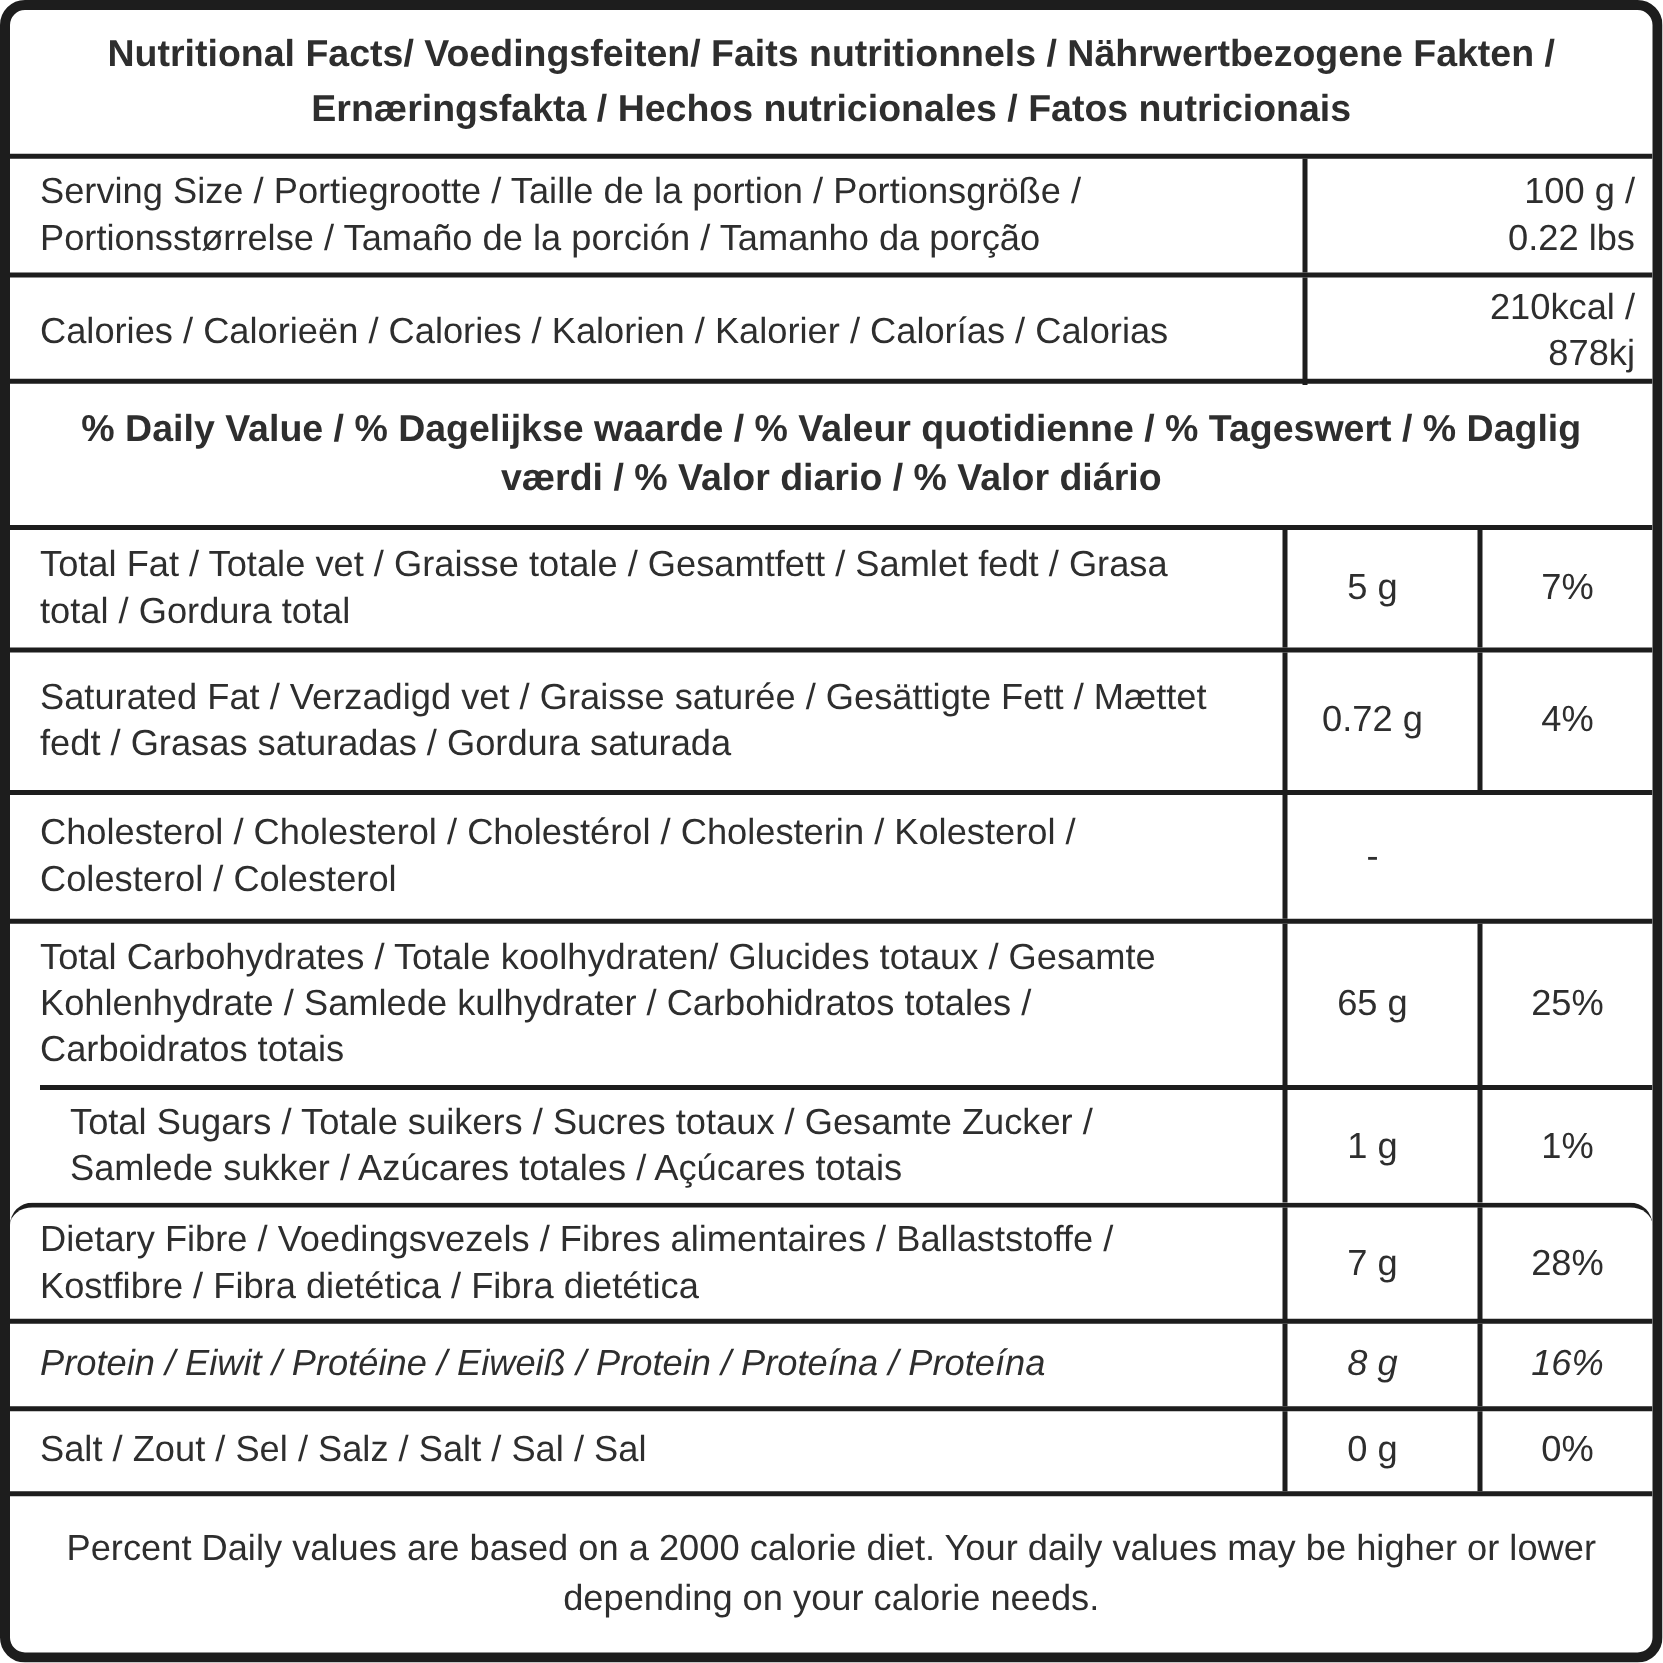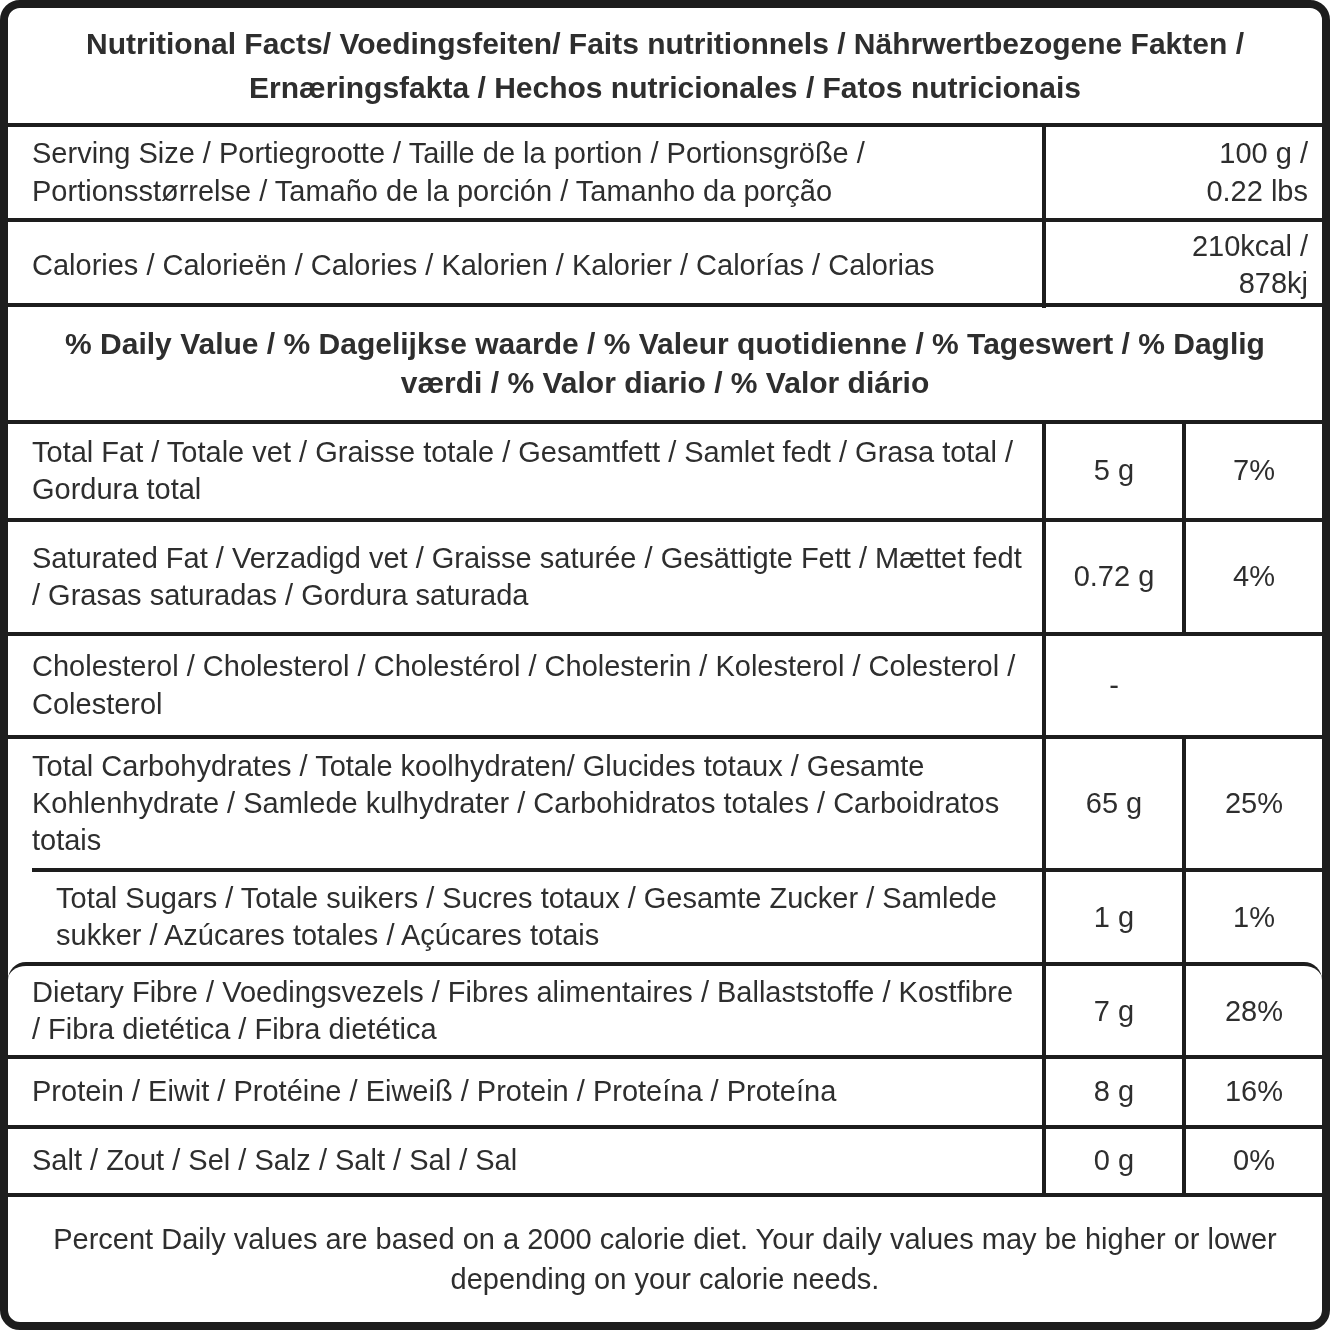--- a/index.html
+++ b/index.html
@@ -31,34 +31,34 @@
   }
   .row {
     display: grid;
     border-top: 4px solid var(--line);
     font-size: 29px;
     line-height: 1.28;
   }
   .row:first-child { border-top: none; }
   .row.cols1 { grid-template-columns: 1fr; }
   .row.cols2 { grid-template-columns: 1fr 280px; }
-  .row.cols3 { grid-template-columns: 1fr 140px 140px; }
+  .row.cols3 { grid-template-columns: 1fr 140px 140px; gap: 16px; }
 
   
   .r-title    { min-height: 115px; }
   .r-serving  { min-height: 95px; gap: 36px; }
   .r-calories { min-height: 85px; }
   .r-dv       { min-height: 117px; }
   .r-fat      { min-height: 98px; }
   .r-satfat   { min-height: 114px; }
   .r-chol     { min-height: 103px; }
   .r-carbs    { min-height: 133px; }
   .r-sugars   { min-height: 94px; margin-left: 24px; }
   .r-fibre    { min-height: 93px; border-radius: 18px; }
-  .r-protein  { min-height: 70px; }
+  .r-protein  { min-height: 70px; font-style: italic; }
   .r-salt     { min-height: 68px; }
   .r-foot     { min-height: 129px; }
 
   .cell {
     display: flex;
     align-items: center;
   }
   .cell-label {
     padding: 8px 14px 8px 24px;
     text-align: left;

